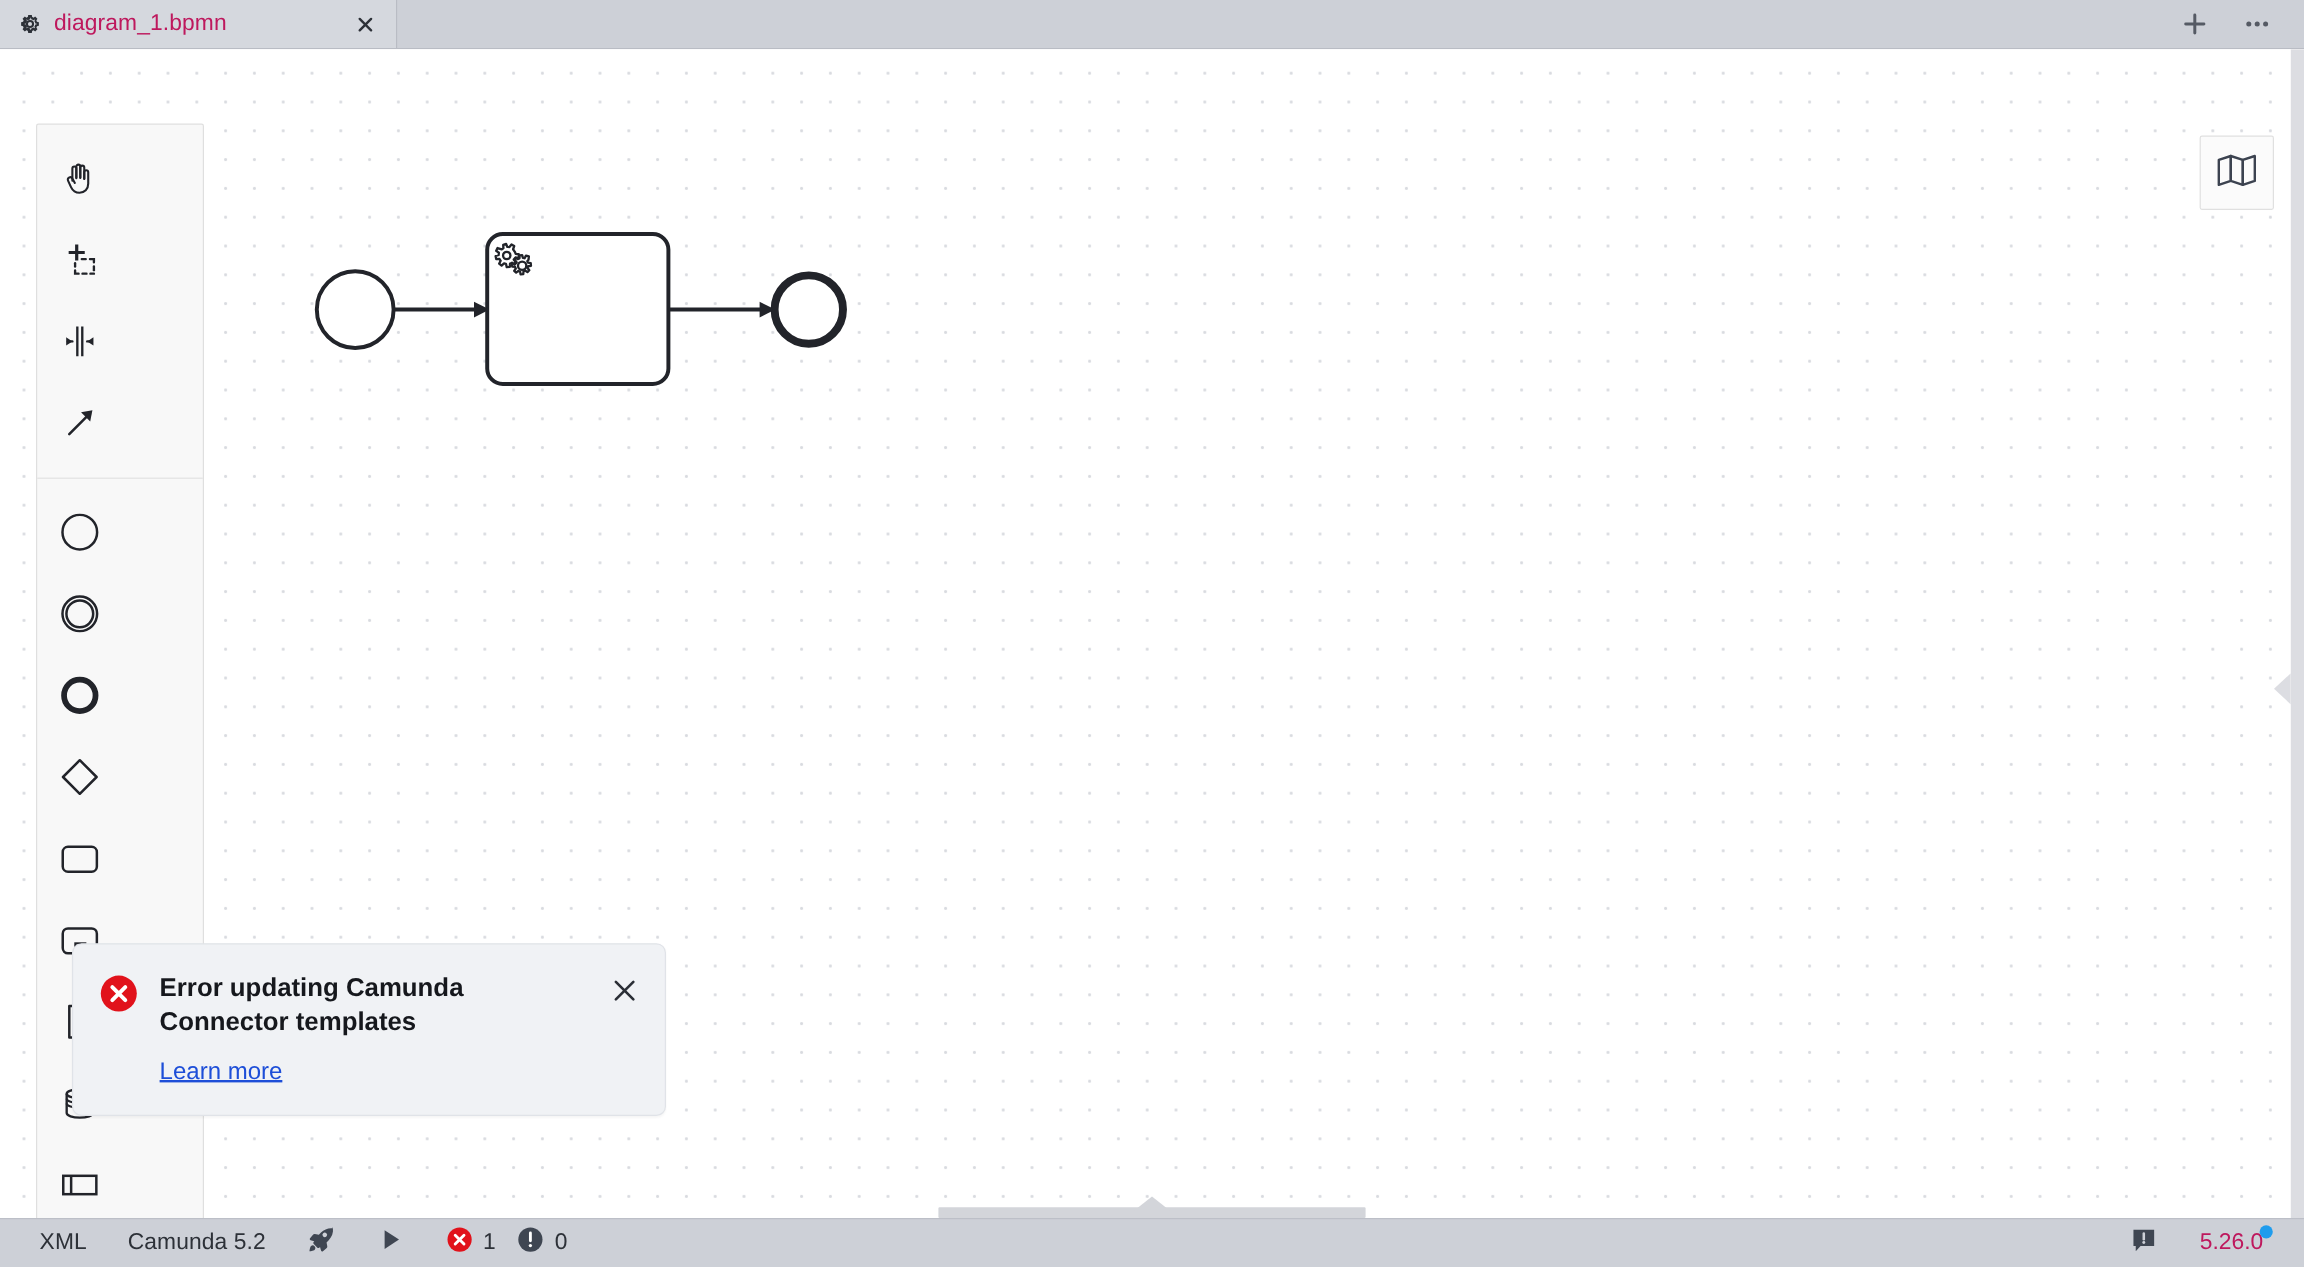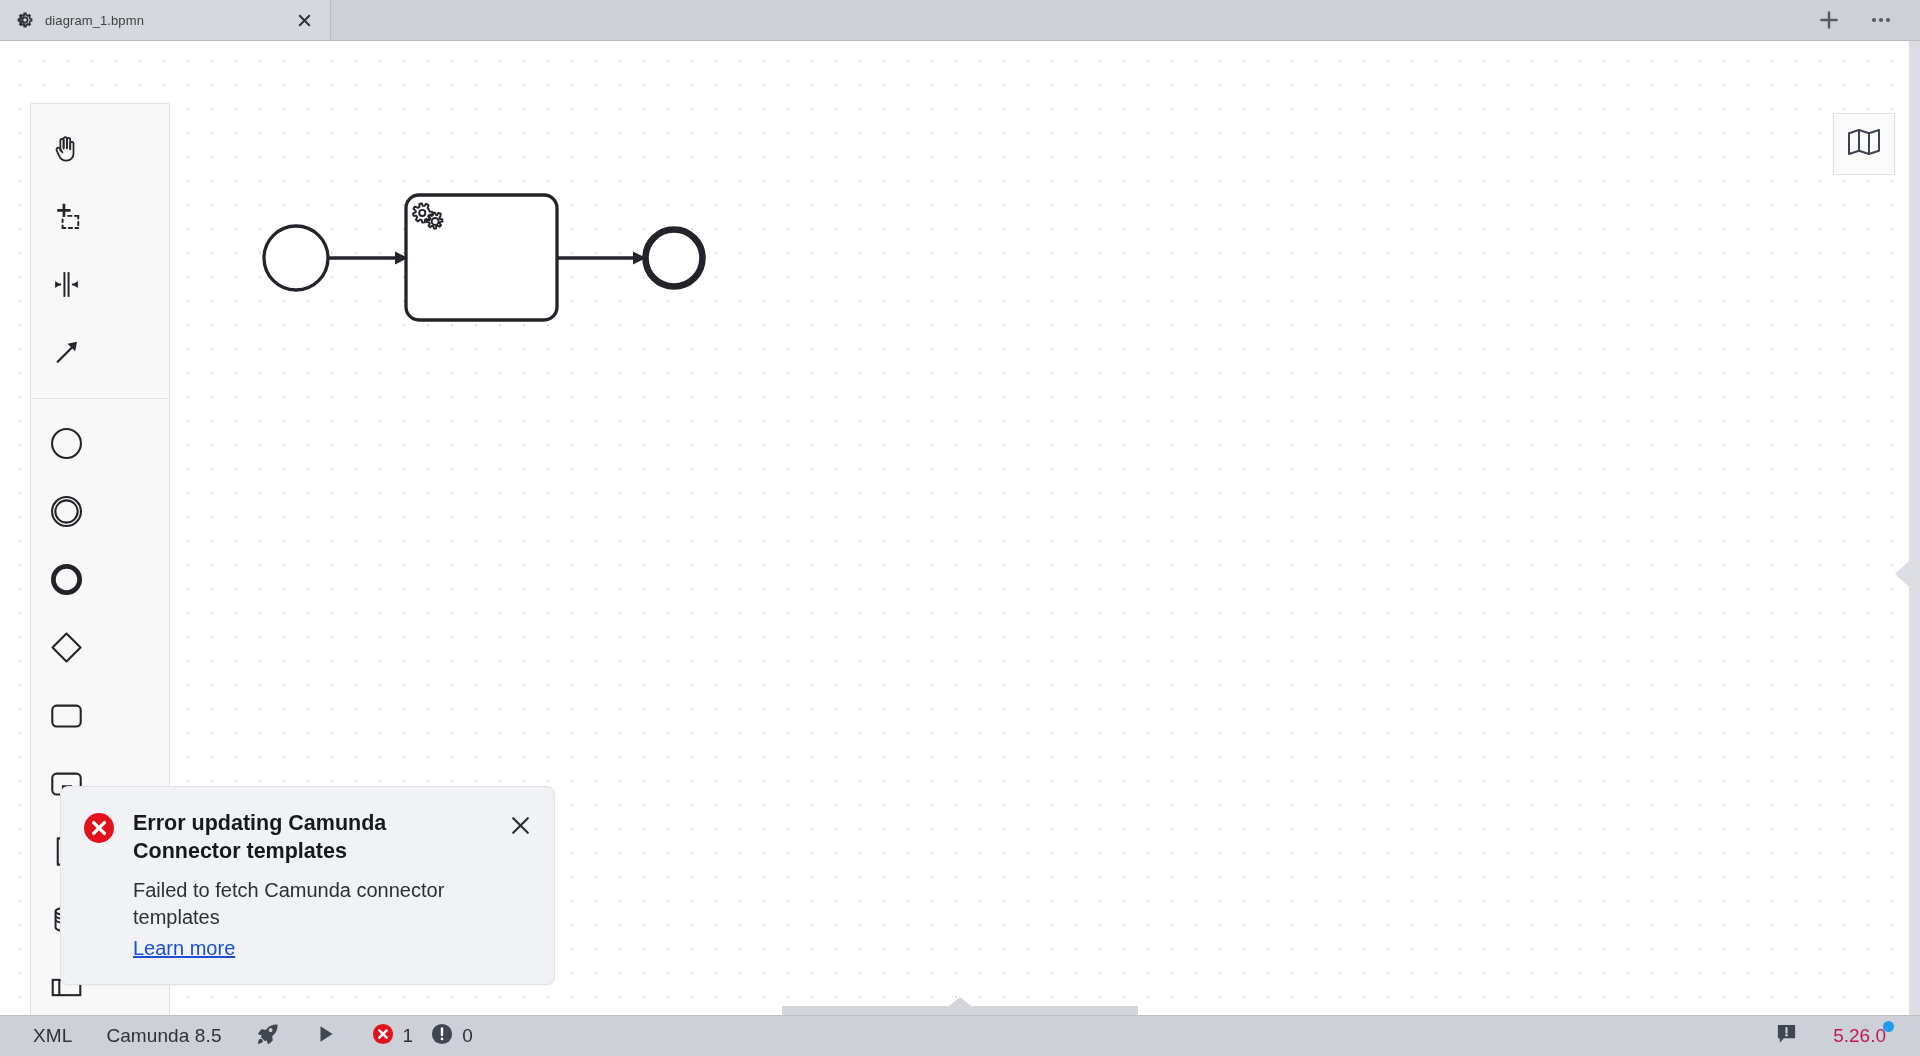--- a/index.html
+++ b/index.html
@@ -36,22 +36,22 @@
     gap: 11px;
     padding: 0 14px 0 16px;
     background: #d3d6dc;
     width: 331px;
     border-right: 1px solid #b9bcc4;
     position: relative;
   }
   .tab.active { background: #d5d8de; }
   .tab-icon { width: 18px; height: 18px; display: block; flex: 0 0 18px; }
   .tab-title {
-    font-size: 13px;
-    color: #404040;
+    font-size: 19px;
+    color: #be185d;
     white-space: nowrap;
     overflow: hidden;
     text-overflow: ellipsis;
     flex: 1 1 auto;
     letter-spacing: .1px;
   }
   .tab-close {
     width: 24px; height: 24px;
     display: flex; align-items: center; justify-content: center;
     color: #2d3138;
@@ -464,39 +464,38 @@
 
     <div class="notif">
       <span class="notif-ico">
         <svg viewBox="0 0 32 32" width="32" height="32">
           <circle cx="16" cy="16" r="15" fill="#e1121b"></circle>
           <path stroke="#ffffff" stroke-width="3.3" stroke-linecap="round" d="M10.6 10.6l10.8 10.8M21.4 10.6L10.6 21.4"></path>
         </svg>
       </span>
       <div class="notif-body">
         <div class="notif-title">Error updating Camunda Connector templates</div>
-        <div class="notif-text">Failed to fetch Camunda connector templates</div>
         <a class="notif-link" href="#">Learn more</a>
       </div>
       <span class="notif-close">
         <svg viewBox="0 0 24 24" width="25" height="25">
           <path stroke="#2b2f36" stroke-width="2.1" stroke-linecap="round" d="M5 5l14 14M19 5L5 19"></path>
         </svg>
       </span>
     </div>
 
   </div>
 
   <div class="statusbar">
     <div class="sb-left">
       <div class="sb-item">
         <span>XML</span>
       </div>
       <div class="sb-item">
-        <span>Camunda 8.5</span>
+        <span>Camunda 5.2</span>
       </div>
       <div class="sb-item">
         <span>
           <svg viewBox="0 0 24 24" width="24" height="24">
             <path fill="#3f4652" d="M21.4 2.6c-3.6-.5-7.3.9-9.9 3.5l-1.8 1.8-3.3-.6a1.6 1.6 0 0 0-1.4.45L2.4 10.9c-.5.5-.3 1.35.38 1.55l3.1.9-.4.4a1.4 1.4 0 0 0 0 2l2.8 2.8a1.4 1.4 0 0 0 2 0l.4-.4.9 3.1c.2.68 1.05.88 1.55.38l3.15-2.6a1.6 1.6 0 0 0 .45-1.4l-.6-3.3 1.8-1.8c2.6-2.6 4-6.3 3.5-9.9a1.1 1.1 0 0 0-.98-.98zM16 9.4a1.9 1.9 0 1 1-2.7-2.7A1.9 1.9 0 0 1 16 9.4z"></path>
             <path fill="#3f4652" d="M3.2 17.4c-1 1-1.3 4.4-1.3 4.4s3.4-.3 4.4-1.3a2.2 2.2 0 0 0-3.1-3.1z"></path>
           </svg>
         </span>
       </div>
       <div class="sb-item">

